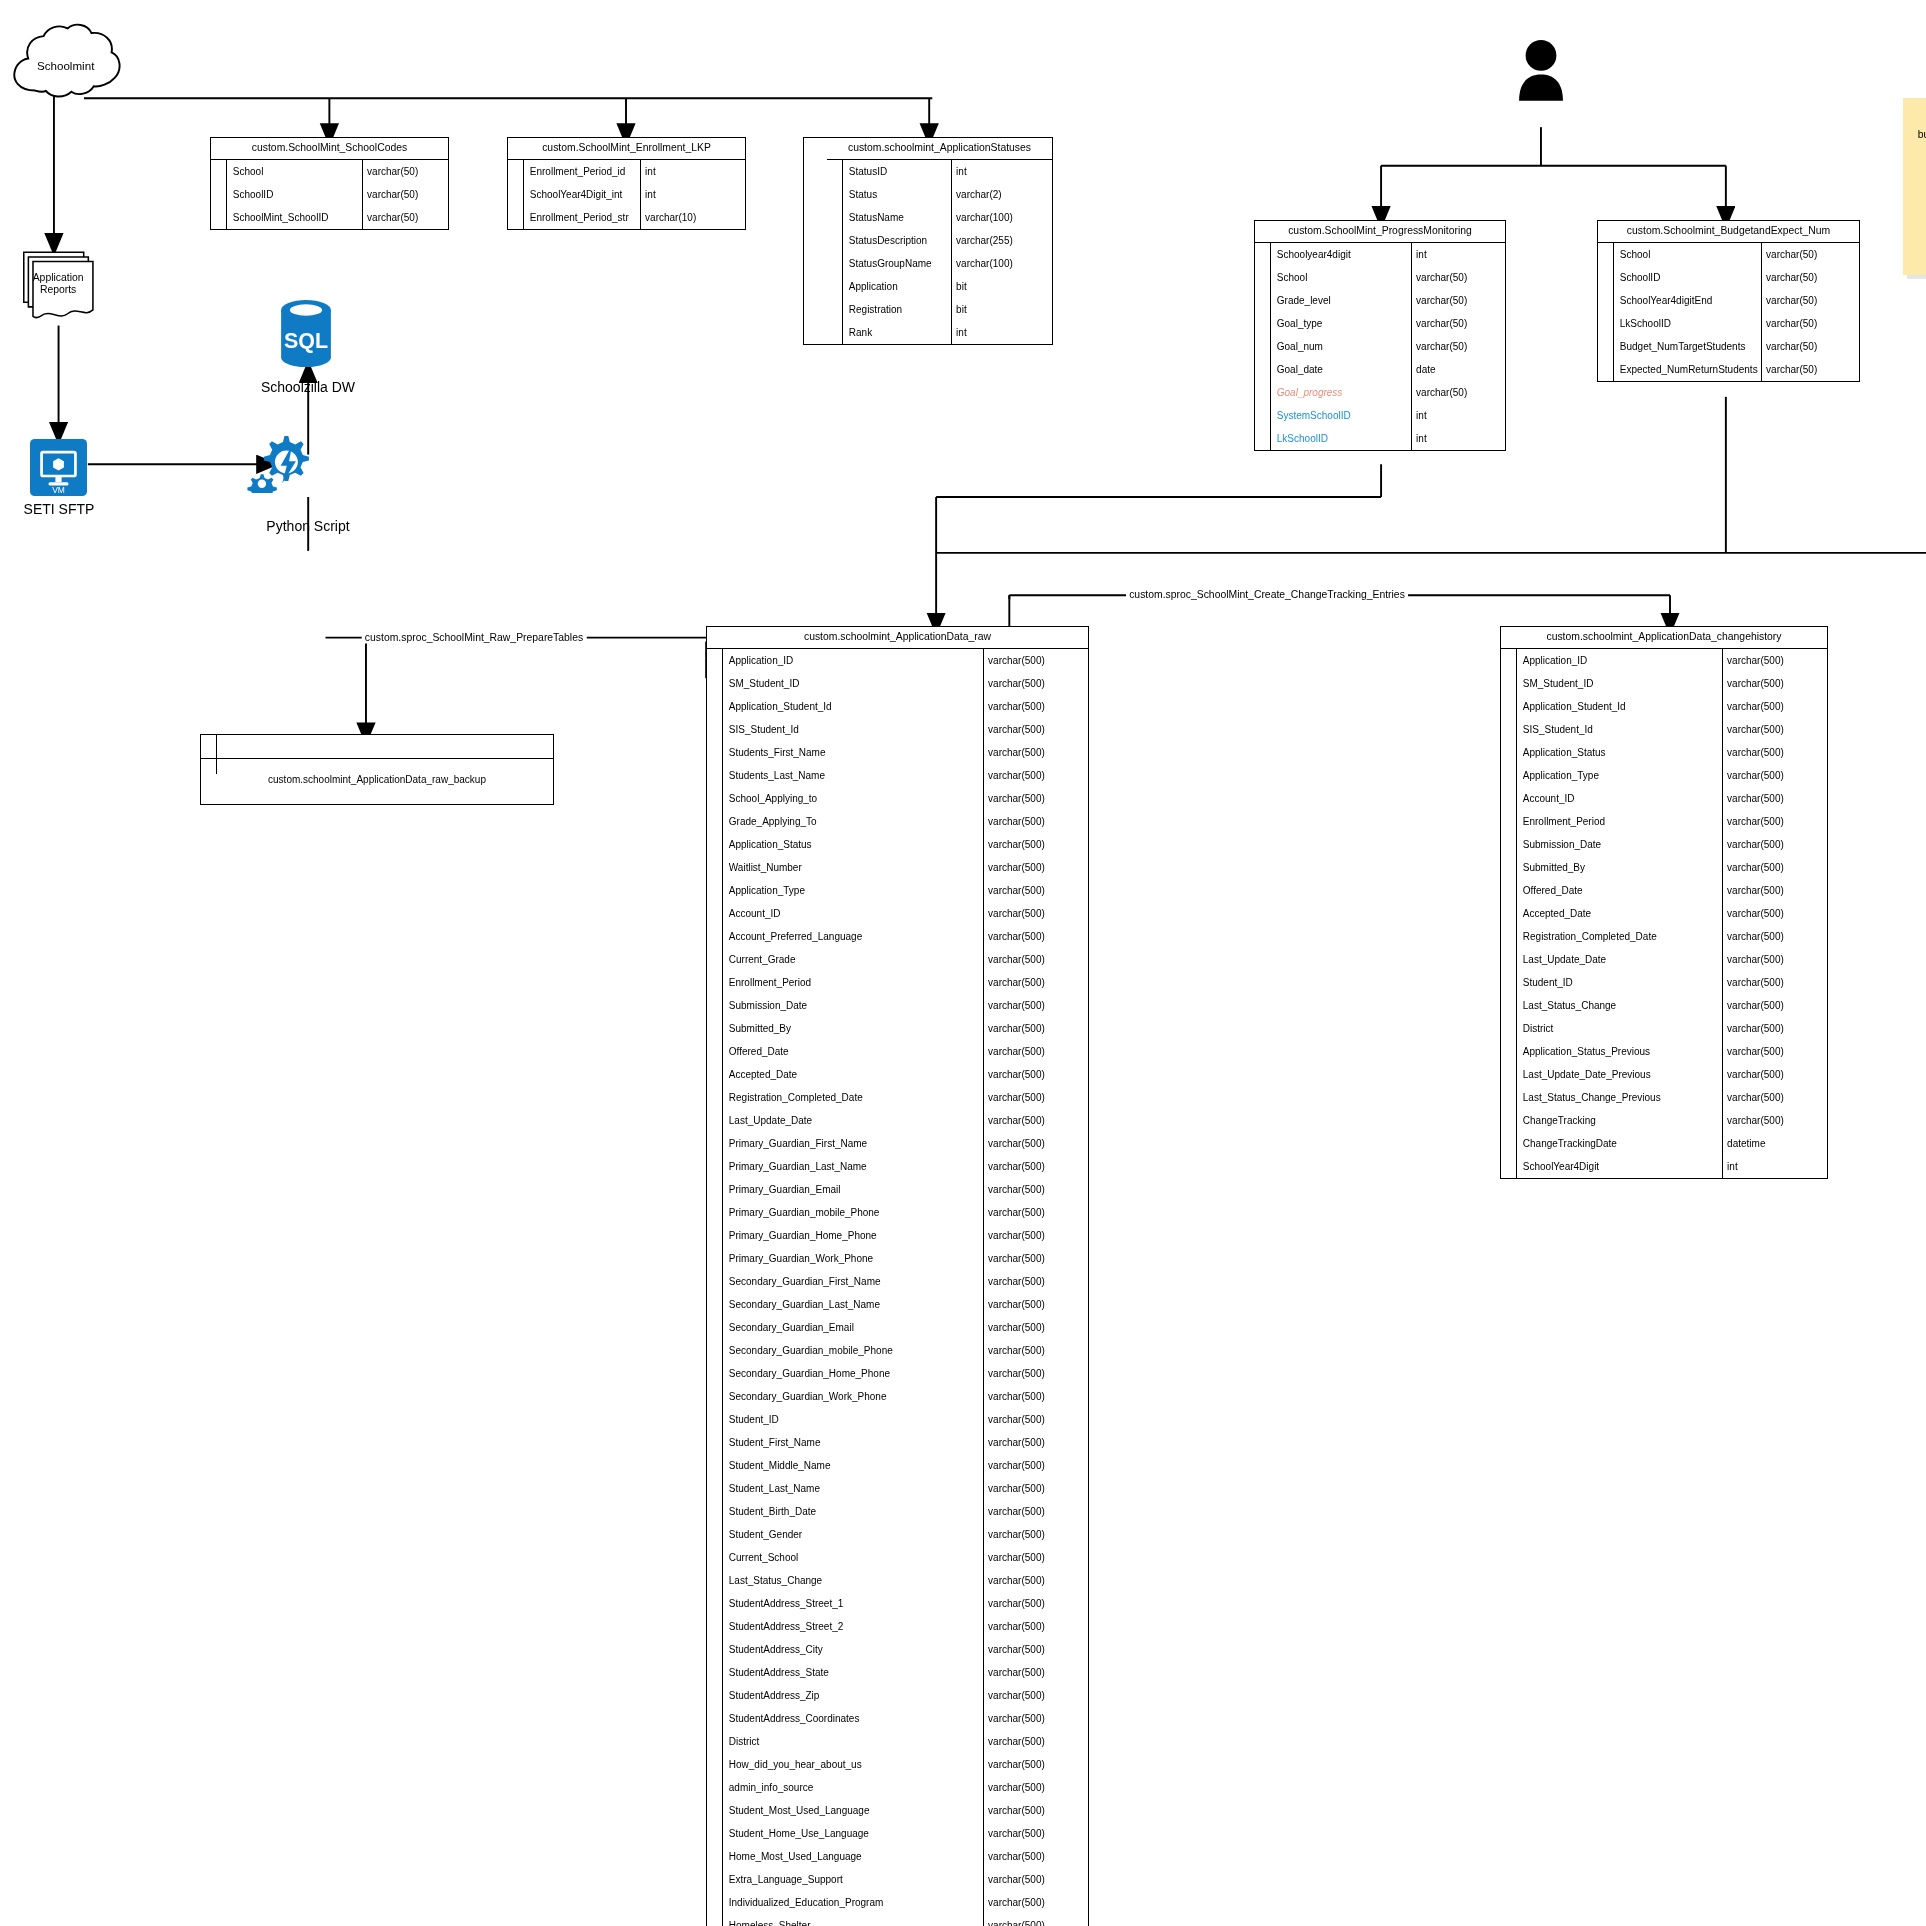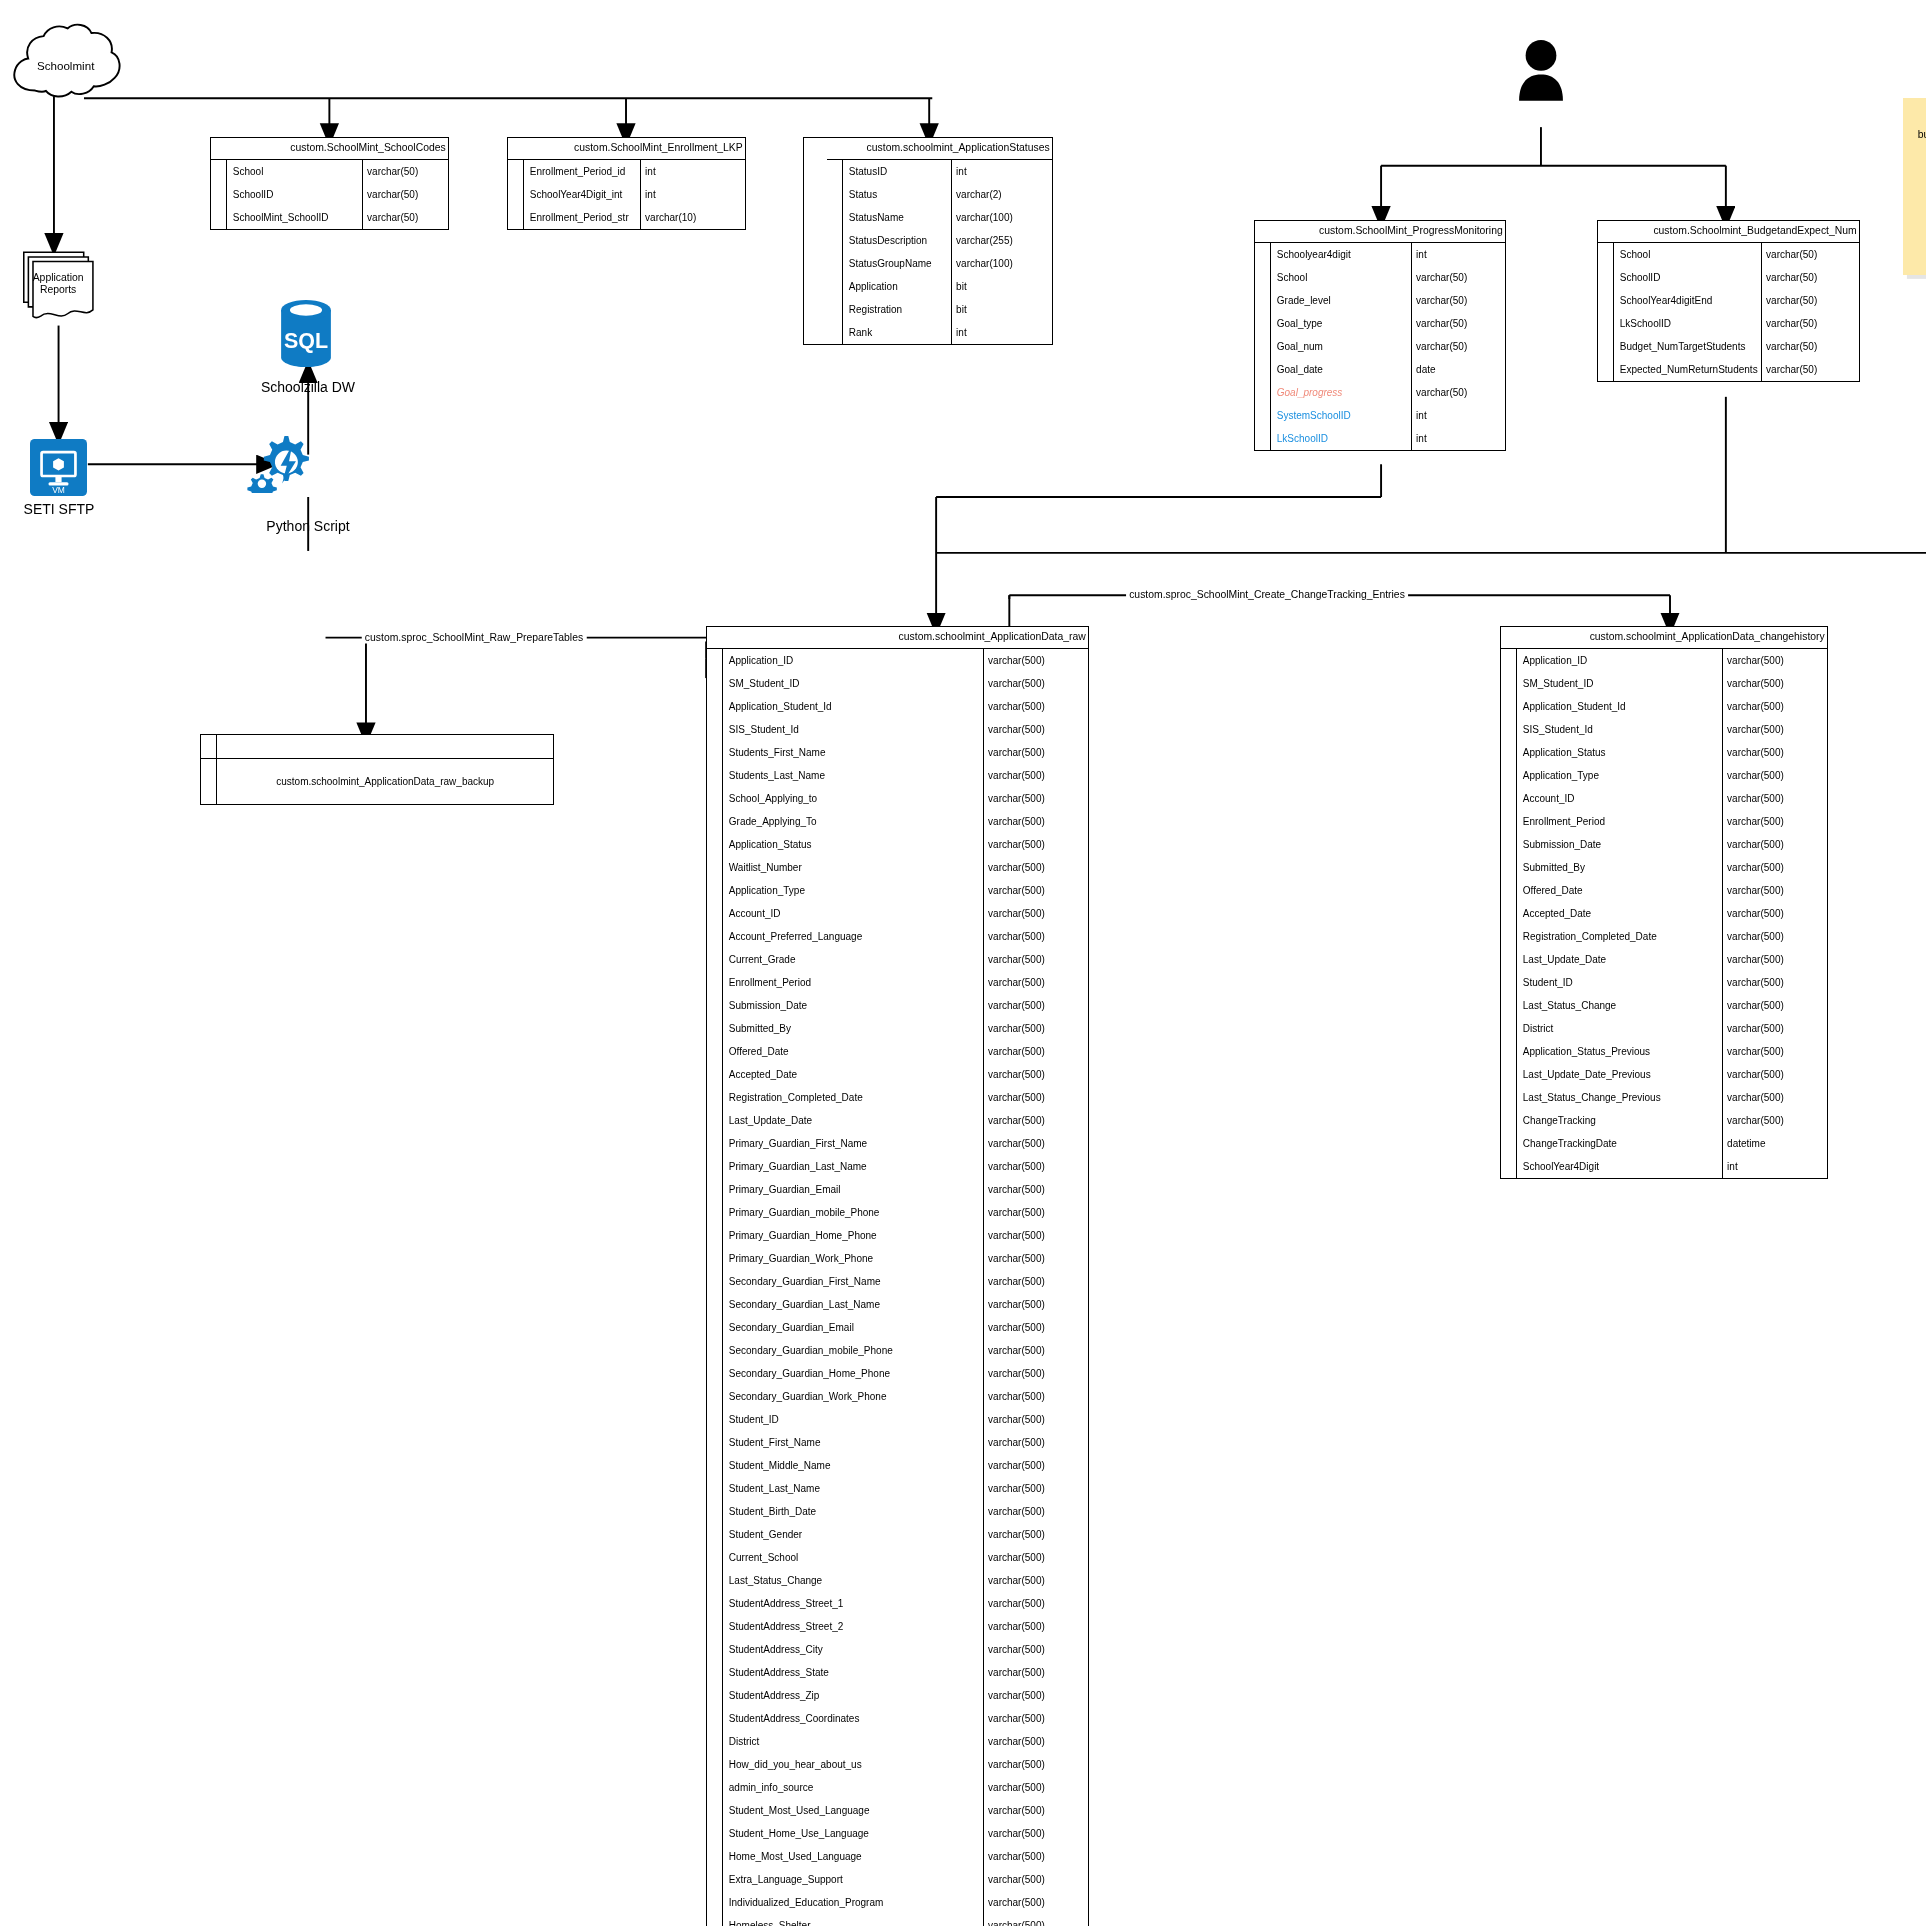--- a/index.html
+++ b/index.html
@@ -25,21 +25,21 @@
   
   .tbl {
     position: absolute;
     box-sizing: border-box;
     border: 1.2px solid #000;
     background: #fff;
     font-size: 10px;
     line-height: 1;
   }
   .tbl .thead {
-    text-align: right;
+    text-align: center;
     padding: 5.4px 2.3px 5.4px 2.3px;
     border-bottom: 1.2px solid #000;
     font-size: 10.4px;
     color: #000;
     white-space: nowrap;
   }
   .tbl .tbody { display: block; }
   .row {
     display: flex;
     align-items: stretch;
@@ -89,21 +89,21 @@
   .tbl-backup .bhead {
     height: 23px;
     border-bottom: 1.2px solid #000;
     display: flex;
   }
   .tbl-backup .bhead .gutter { width: 15.4px; flex:0 0 15.4px; border-right: 1.2px solid #000; }
   .tbl-backup .bhead .fill { flex: 1 1 auto; }
   .tbl-backup .brow {
     height: 45px;
     display: flex;
-    align-items: center;
+    flex-direction: column;
   }
   .tbl-backup .brow .gutter { width: 15.4px; flex:0 0 15.4px; border-right: 1.2px solid #000; align-self: stretch; }
   .tbl-backup .brow .blabel {
     flex: 1 1 auto;
     text-align: center;
     white-space: nowrap;
   }
 
   
   .sticky {

